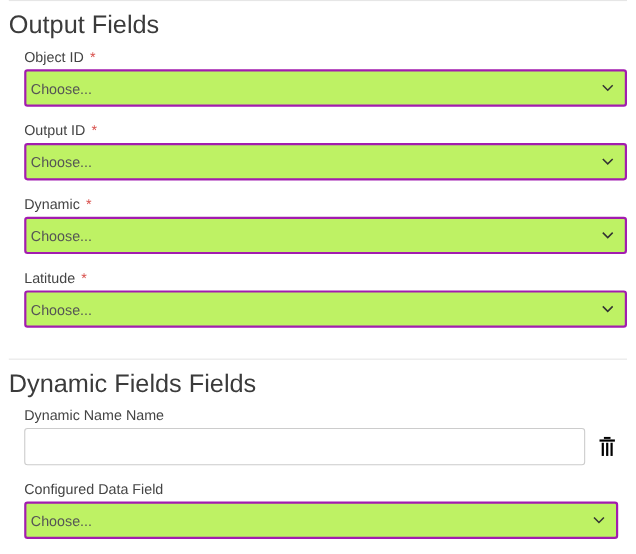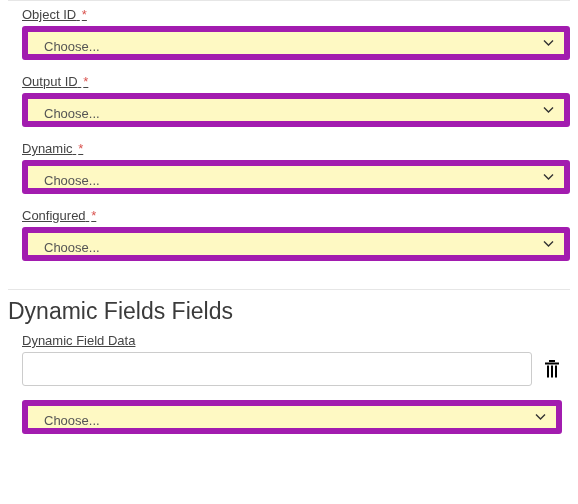--- a/index.html
+++ b/index.html
@@ -30,37 +30,36 @@
       margin: 2px 0 8px 0;
     }
     .field-block {
       margin: 0 0 14px 14px;
     }
     .field-label {
       font-size: 13px;
       color: #444;
       margin-bottom: 4px;
       display: block;
-      text-decoration: underline;
     }
     .required {
       color: #d9534f;
       margin-left: 2px;
     }
     .select-wrap {
       position: relative;
       display: block;
     }
     .faux-select {
       width: 100%;
       height: 34px;
-      border: 6px solid #a21caf;
+      border: 2px solid #a21caf;
       border-radius: 3px;
-      background: #fef9c3;
-      padding: 7px 28px 7px 16px;
+      background: #bef264;
+      padding: 7px 28px 7px 4px;
       font-size: 13px;
       color: #555;
       cursor: pointer;
       position: relative;
       text-align: left;
     }
     .chevron {
       position: absolute;
       right: 10px;
       top: 50%;
@@ -98,20 +97,21 @@
     .dyn-block {
       margin: 0 8px 14px 14px;
     }
   </style>
 </head>
 <body>
 
 <hr class="divider">
 
 <div class="section">
+  <h2 class="section-title">Output Fields</h2>
 
   <div class="field-block">
     <label class="field-label">
       <span>Object ID</span>
       <span class="required">*</span>
     </label>
     <div class="select-wrap">
       <button class="faux-select">
         <span>Choose...</span>
         <span class="chevron">
@@ -152,21 +152,21 @@
           <svg width="11" height="7" viewBox="0 0 11 7">
               <path d="M1 1 L5.5 5.5 L10 1" stroke="#333" stroke-width="1.4" fill="none"></path>
             </svg>
         </span>
       </button>
     </div>
   </div>
 
   <div class="field-block">
     <label class="field-label">
-      <span>Configured</span>
+      <span>Latitude</span>
       <span class="required">*</span>
     </label>
     <div class="select-wrap">
       <button class="faux-select">
         <span>Choose...</span>
         <span class="chevron">
           <svg width="11" height="7" viewBox="0 0 11 7">
               <path d="M1 1 L5.5 5.5 L10 1" stroke="#333" stroke-width="1.4" fill="none"></path>
             </svg>
         </span>
@@ -174,36 +174,37 @@
     </div>
   </div>
 </div>
 
 <hr class="divider">
 
 <div class="section" style="padding-bottom:4px;">
   <h2 class="section-title">Dynamic Fields Fields</h2>
 
   <div class="dyn-block">
-    <label class="field-label">Dynamic Field Data</label>
+    <label class="field-label">Dynamic Name Name</label>
     <div class="dyn-row">
       <input type="text" class="text-input" value="" style="">
       <span class="delete-icon">
         <svg width="16" height="18" viewBox="0 0 16 18">
           <rect x="1" y="2.5" width="14" height="2" fill="#000"></rect>
           <rect x="5" y="0" width="6" height="2" fill="#000"></rect>
           <rect x="3" y="5.5" width="2" height="12" fill="#000"></rect>
           <rect x="7" y="5.5" width="2" height="12" fill="#000"></rect>
           <rect x="11" y="5.5" width="2" height="12" fill="#000"></rect>
         </svg>
       </span>
     </div>
   </div>
 
   <div class="dyn-block">
+    <label class="field-label">Configured Data Field</label>
     <div class="select-wrap">
       <button class="faux-select">
         <span>Choose...</span>
         <span class="chevron">
           <svg width="11" height="7" viewBox="0 0 11 7">
               <path d="M1 1 L5.5 5.5 L10 1" stroke="#333" stroke-width="1.4" fill="none"></path>
             </svg>
         </span>
       </button>
     </div>

